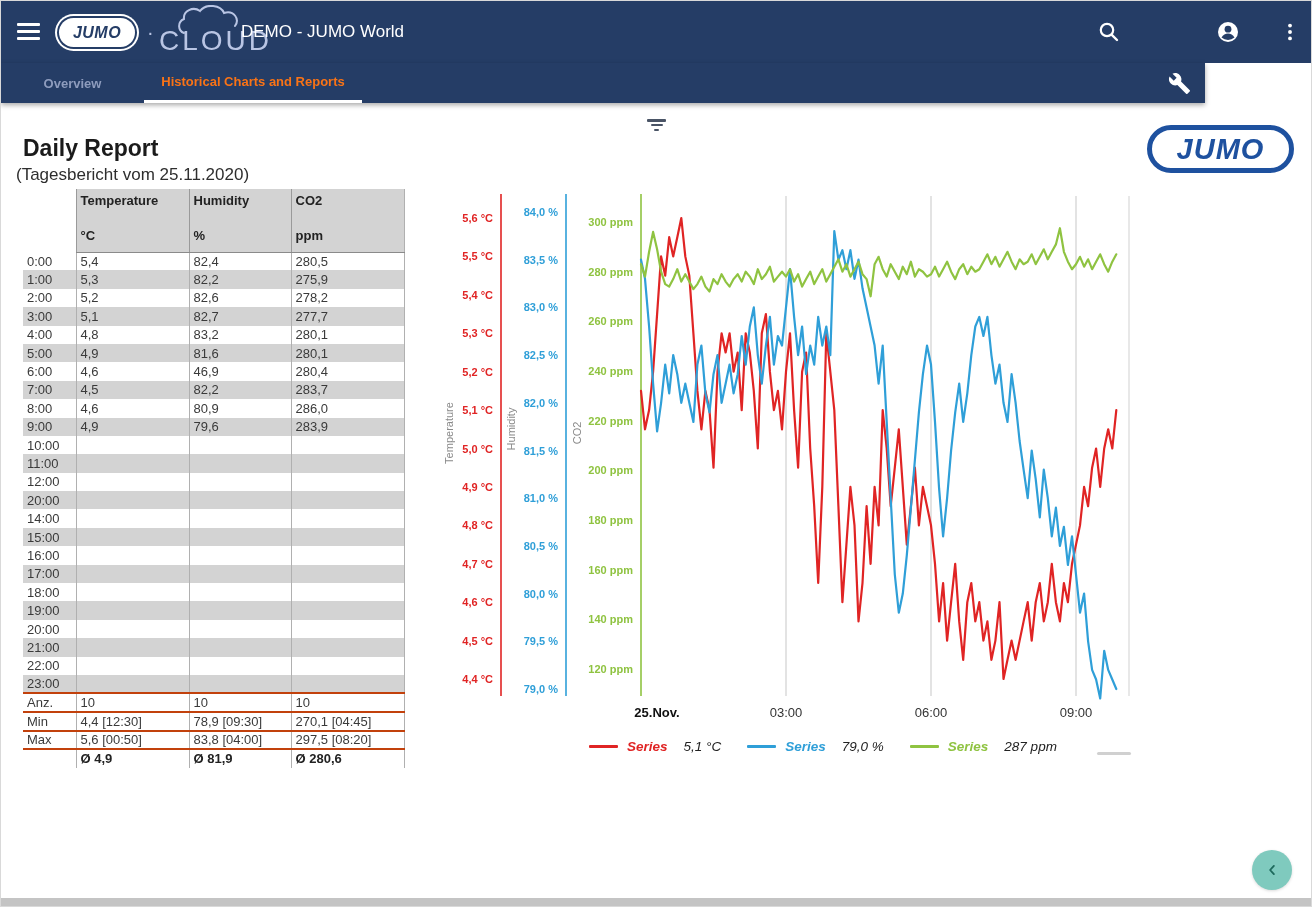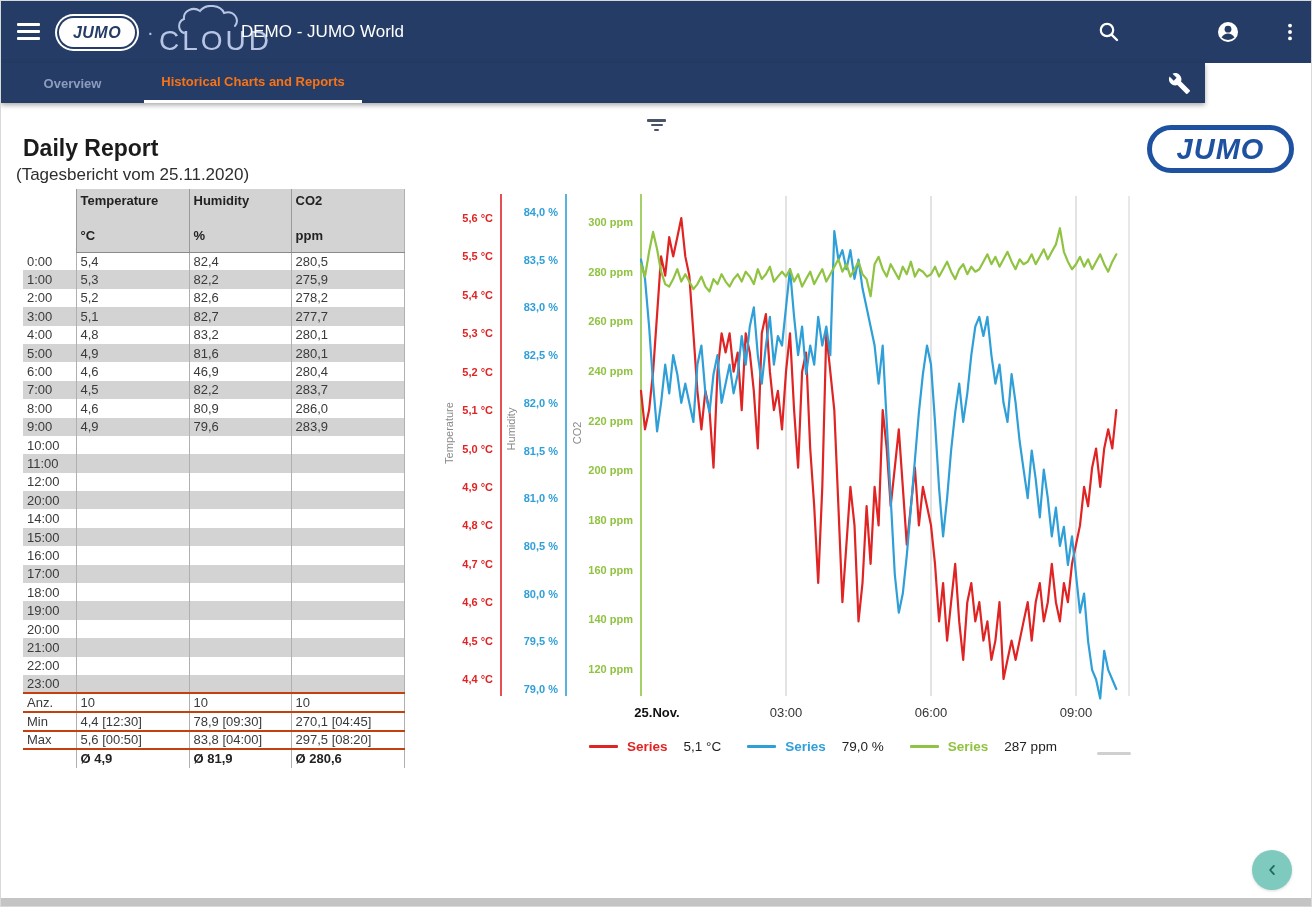--- a/index.html
+++ b/index.html
@@ -54,21 +54,21 @@
   table.report thead .hunit { display:block; padding-top:20px; }
   table.report tbody#rows td { height:18.4px; }
   table.report tbody#rows tr.stripe td { background:#d3d3d3; }
   table.report td.vcol { border-left:1px solid #b0b0b0; }
   table.report td:last-child, table.report thead th:last-child { border-right:1px solid #b0b0b0; }
   table.report tbody#summary td { height:18.6px; border-top:2px solid #c2410c; }
   table.report tbody#summary tr.avg td { font-weight:700; color:#222; }
 
   
   #chart-svg { position:absolute; left:440px; top:185px; }
-  .legend { position:absolute; left:588px; top:738px; display:flex; align-items:center; font-size:13.5px; }
+  .legend { position:absolute; left:588px; top:738px; display:flex; align-items:center; font-size:13.5px;font-style:italic; }
   .legend .item { display:flex; align-items:center; margin-right:26px; }
   .legend .dash { width:29px; height:3px; border-radius:1px; margin-right:9px; }
   .legend .lbl { font-weight:700; margin-right:16px; }
   .legend .val { color:#222; }
   .scroll-thumb { position:absolute; left:1096px; top:751px; width:34px; height:3px; background:#d0d0d0; border-radius:2px; }
 
   
   .fab { position:absolute; left:1251px; top:849px; width:40px; height:40px; border-radius:50%;
          background:#7fcabe; display:flex; align-items:center; justify-content:center; cursor:pointer;
          box-shadow:0 1px 3px rgba(0,0,0,.15); }

